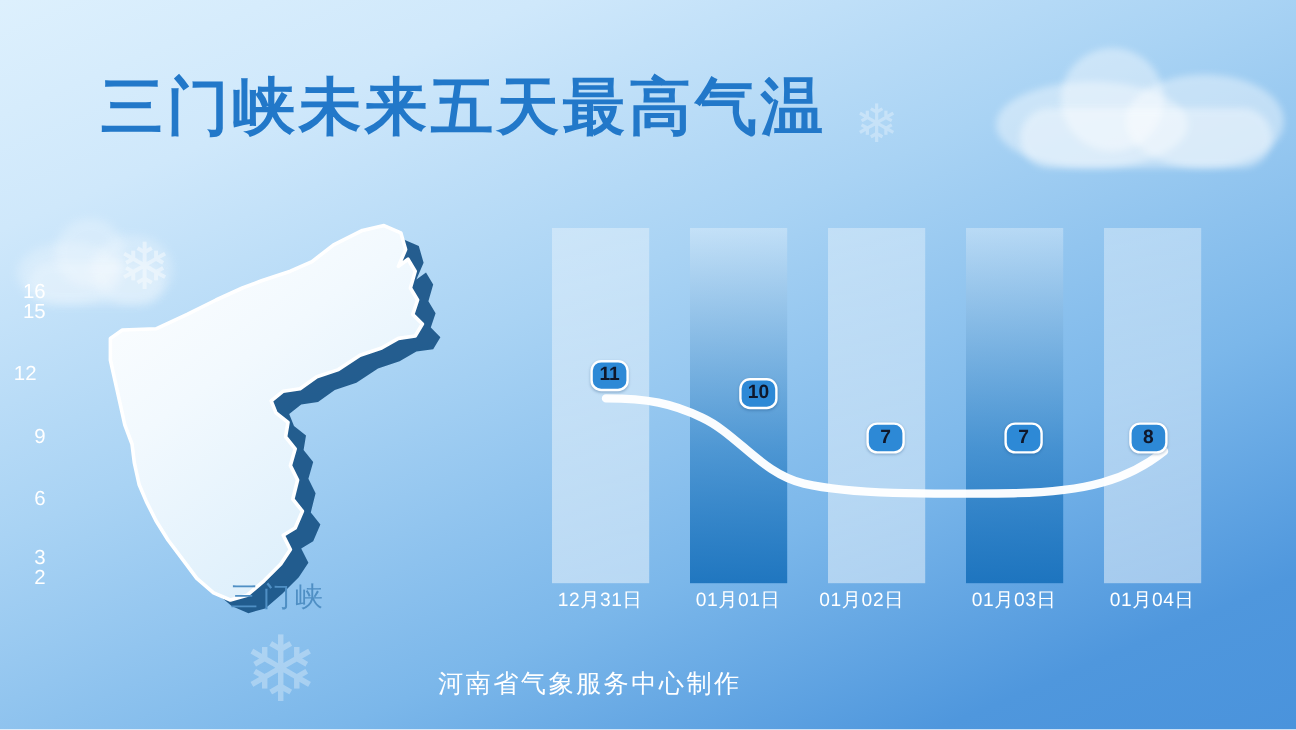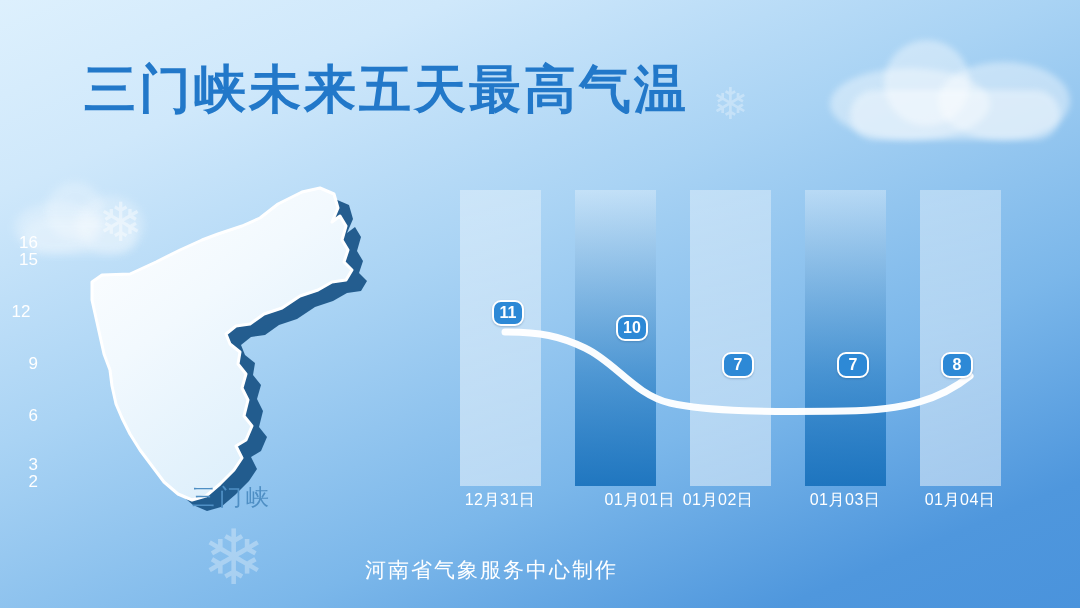--- a/index.html
+++ b/index.html
@@ -49,21 +49,21 @@
     position:absolute;right:0;width:34px;text-align:right;
     font-size:17px;font-weight:normal;color:#ffffff;
   }
   #ylabels{position:absolute;left:0px;top:190px;width:38px;height:310px;}
   #line-svg{position:absolute;left:0;top:0;width:620px;height:310px;overflow:visible;}
 
   .badge{
     position:absolute;width:32px;height:26px;
     border:2px solid #ffffff;border-radius:9px;
     background:#2d89d6;box-shadow:0 1px 2px rgba(10,60,110,.25);
-    color:#ffffff;font-size:16px;font-weight:bold;
+    color:#0f172a;font-size:16px;font-weight:bold;
     display:flex;align-items:center;justify-content:center;
     box-sizing:border-box;
   }
   .xtick{
     position:absolute;top:300px;width:120px;text-align:center;
     font-size:16px;color:#ffffff;letter-spacing:.5px;
   }
 
   #footer{
     position:absolute;left:0;top:556px;width:983px;text-align:center;
@@ -153,21 +153,21 @@
                C 300,222 360,222 435,221 C 495,220 530,210 560,186" fill="none" stroke="#ffffff" stroke-width="7" stroke-linecap="round" stroke-linejoin="round" opacity="0.97"></path>
     </svg>
 
     <div class="badge" style="left:82px;top:110px;">11</div>
     <div class="badge" style="left:206px;top:125px;">10</div>
     <div class="badge" style="left:312px;top:162px;">7</div>
     <div class="badge" style="left:427px;top:162px;">7</div>
     <div class="badge" style="left:531px;top:162px;">8</div>
 
     <div class="xtick" style="left:30px;">12月31日</div>
-    <div class="xtick" style="left:145px;text-align:right;">01月01日</div>
+    <div class="xtick" style="left:145px;">01月01日</div>
     <div class="xtick" style="left:248px;">01月02日</div>
     <div class="xtick" style="left:375px;">01月03日</div>
     <div class="xtick" style="left:490px;">01月04日</div>
   </div>
 
   <div id="footer">河南省气象服务中心制作</div>
 
 </div>
 
 </body></html>

